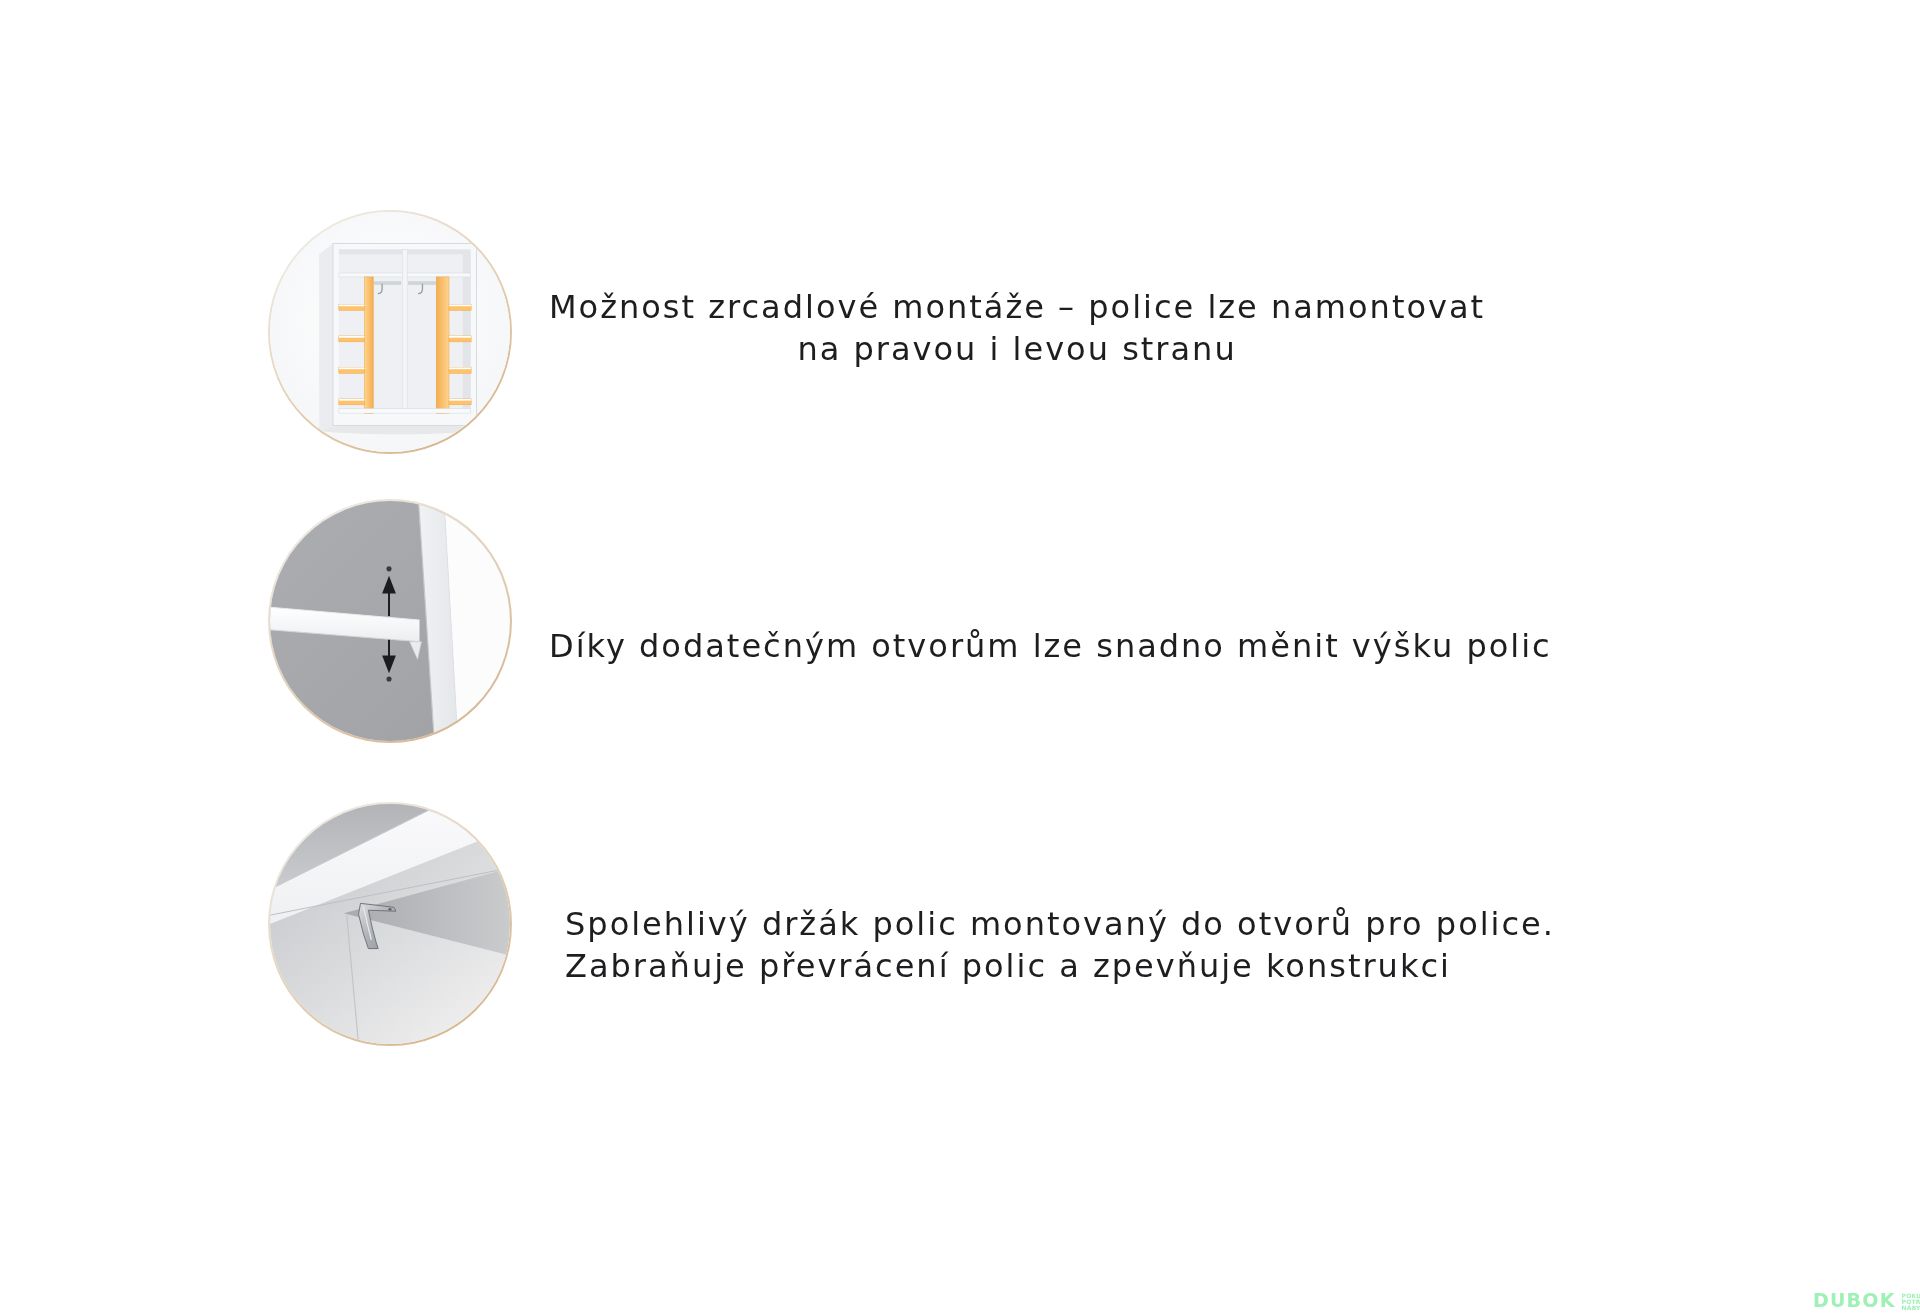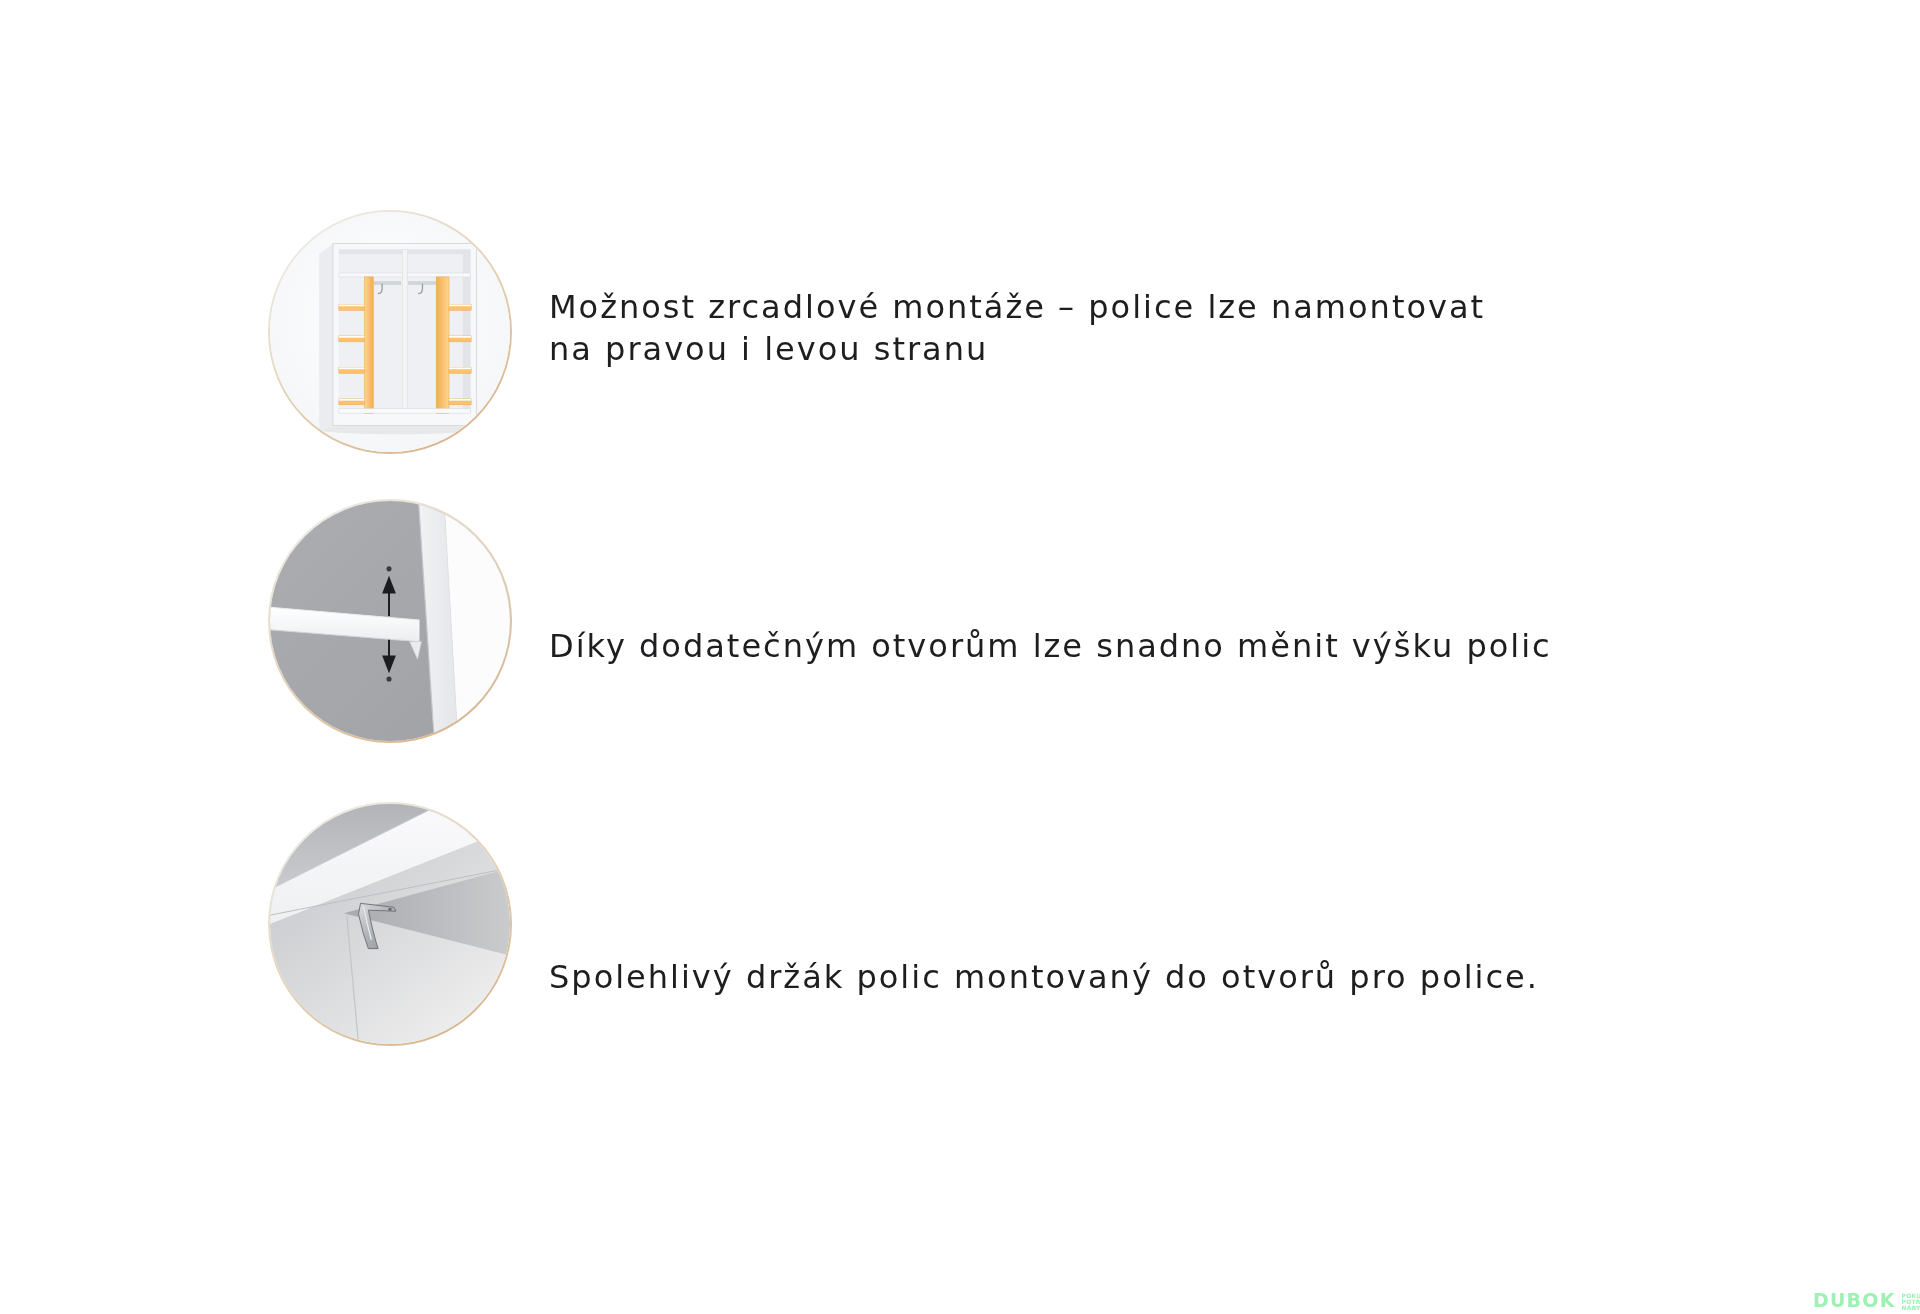--- a/index.html
+++ b/index.html
@@ -131,21 +131,21 @@
           <rect x="182" y="94" width="22.5" height="1.8"></rect>
           <rect x="182" y="126" width="22.5" height="1.8"></rect>
           <rect x="182" y="158" width="22.5" height="1.8"></rect>
           <rect x="182" y="190" width="22.5" height="1.8"></rect>
         </g>
 
         <rect x="70" y="200" width="134" height="4.5" fill="#f8f9fb" stroke="#d9dce0" stroke-width="0.6"></rect>
       </svg>
     </div>
   </div>
-  <div class="feature-text" style="top:286px;">
+  <div class="feature-text" style="top:286px;text-align:center;">
     <div>Možnost zrcadlové montáže – police lze namontovat</div>
     <div>na pravou i levou stranu</div>
   </div>
 
   <div class="feature-circle" style="left:268px;top:499px;">
     <div class="feature-circle-inner">
       <svg width="240" height="240" viewBox="0 0 244 244">
         <defs>
           <linearGradient id="g2bg" x1="0" y1="0" x2="1" y2="1">
             <stop offset="0%" stop-color="#acadb1"></stop>
@@ -227,22 +227,23 @@
         <line x1="0" y1="113" x2="244" y2="65" stroke="#bcbec2" stroke-width="1"></line>
 
         <line x1="78" y1="113" x2="90" y2="244" stroke="#c2c4c7" stroke-width="1.2"></line>
 
         <path d="M92 101 L126 105 L128 109 L100 108 L104 126 L108 141 L110 147 L100 147 L95 132 L90 112 Z" fill="url(#metal)" stroke="#6f7379" stroke-width="1"></path>
         <path d="M95 104 L99 122 L103 138" stroke="#e6e7e8" stroke-width="1.4" fill="none"></path>
         <circle cx="122" cy="107" r="1.6" fill="#64676c"></circle>
       </svg>
     </div>
   </div>
-  <div class="feature-text" style="top:956px;">
+  <div class="feature-text" style="top:903px;margin-left:16px;">
     <div>Spolehlivý držák polic montovaný do otvorů pro police.</div>
+    <div>Zabraňuje převrácení polic a zpevňuje konstrukci</div>
   </div>
 
   <div class="brand-mark">
     <div class="brand-name">DUBOK</div>
     <div class="brand-tagline">
       <div>POKUD</div>
       <div>POTŘEBUJETE</div>
       <div>NÁBYTEK</div>
     </div>
   </div>

